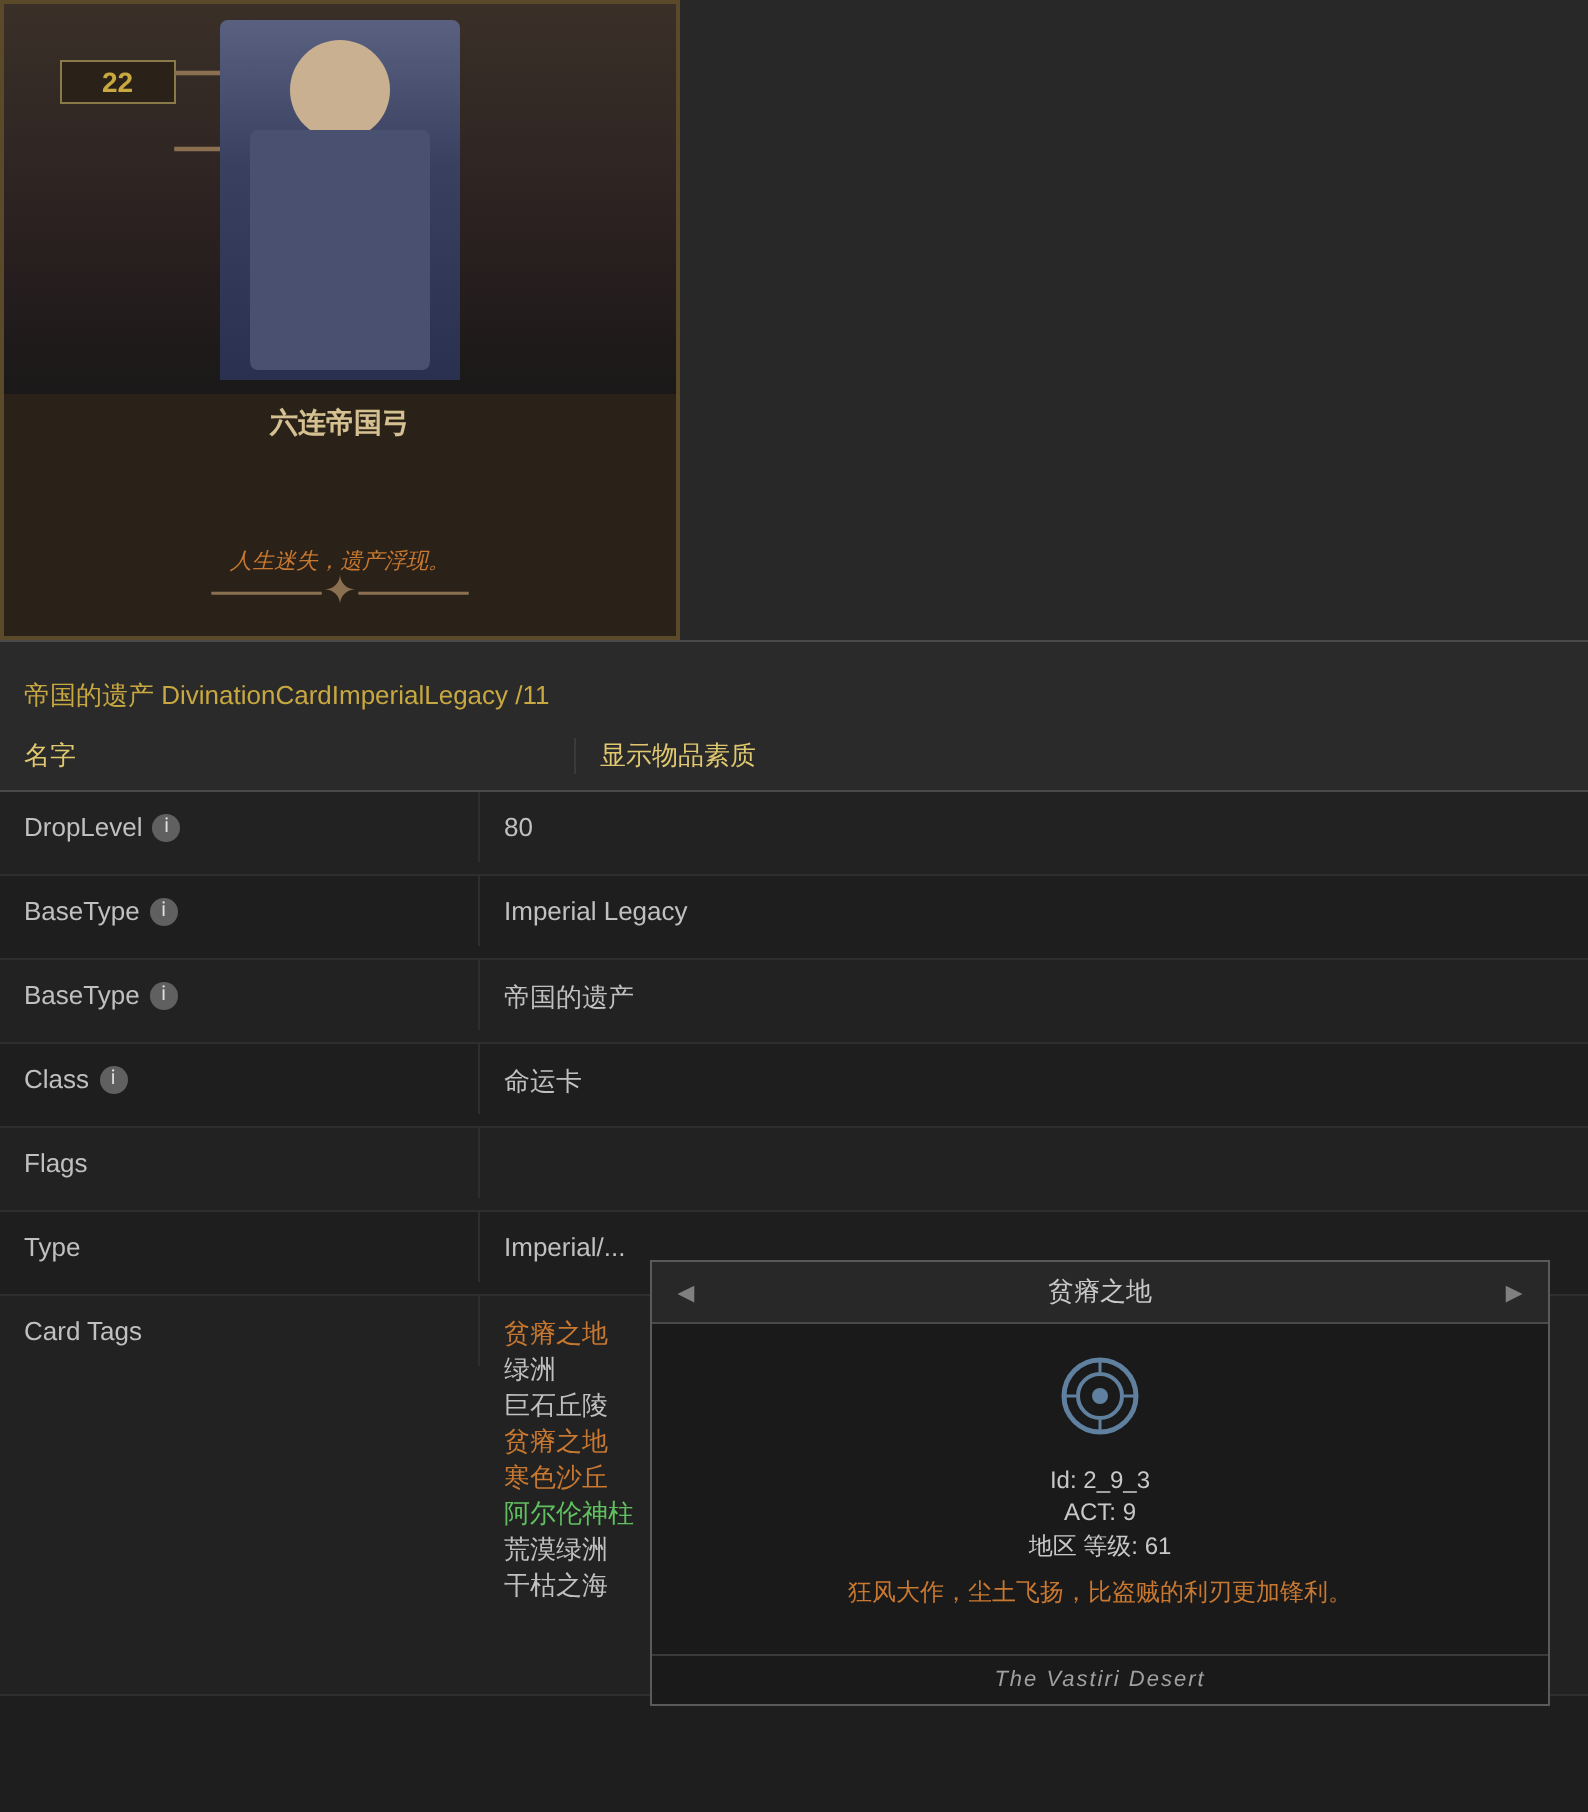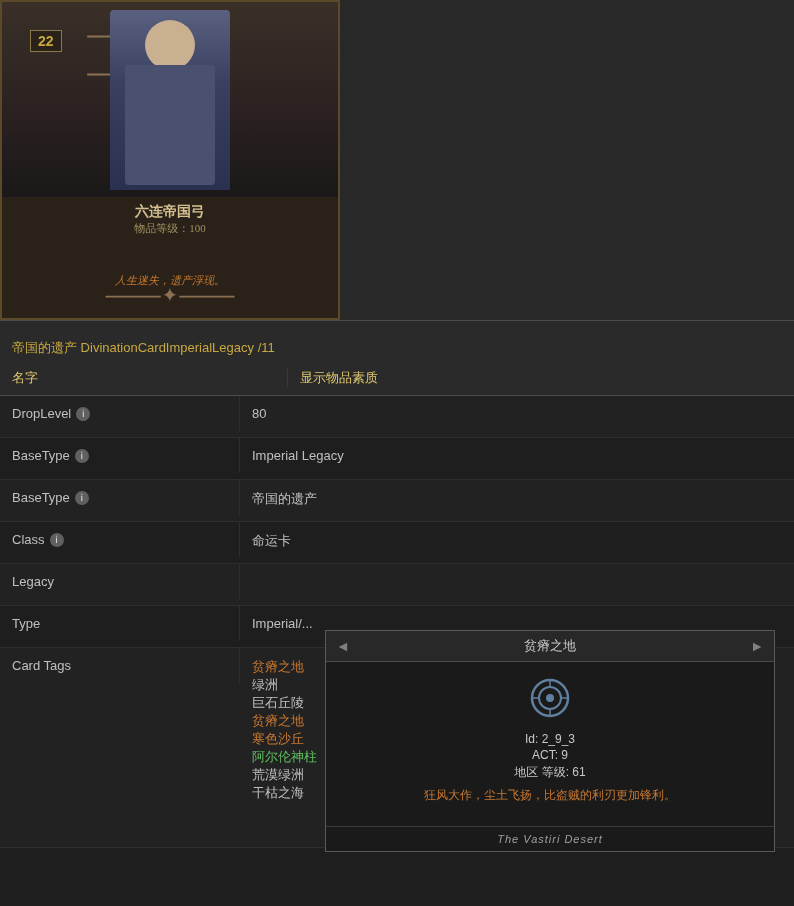--- a/index.html
+++ b/index.html
@@ -24,21 +24,21 @@
     }
     .card-number {
       position: absolute;
       top: 28px;
       left: 28px;
       background: #2a2218;
       border: 1px solid #8a7a4a;
       color: #c8a840;
       font-size: 14px;
       font-weight: bold;
-      padding: 2px 7px;
+      padding: 2px 20px;
     }
     .card-ornament-top {
       position: absolute;
       top: 12px;
       left: 50%;
       transform: translateX(-50%);
       font-size: 28px;
       color: #8a7050;
       letter-spacing: 2px;
     }
@@ -297,23 +297,20 @@
 <body>
 
 <div class="card-area">
   <div class="card-number">22</div>
   <div class="card-ornament-top">⸻✦⸻</div>
   <div class="card-image-placeholder">
     <div class="card-figure"></div>
   </div>
   <div class="card-title-area">
     <div class="card-title">六连帝国弓</div>
-    <div class="card-subtitle">
-      <span>物品等级：</span><span>100</span>
-    </div>
   </div>
   <div class="card-flavour">人生迷失，遗产浮现。</div>
   <div class="card-ornament-bottom">⸻✦⸻</div>
 </div>
 
 <div class="top-right"></div>
 
 <div class="title-bar">
   <span class="title-bar-text">帝国的遗产  DivinationCardImperialLegacy /11</span>
 </div>
@@ -351,21 +348,21 @@
   <div class="table-row">
     <div class="td-name">
       <span>Class</span>
       <span class="info-icon">ℹ</span>
     </div>
     <div class="td-value">命运卡</div>
   </div>
 
   <div class="table-row">
     <div class="td-name">
-      <span>Legacy</span>
+      <span>Flags</span>
     </div>
   </div>
 
   <div class="table-row">
     <div class="td-name">
       <span>Type</span>
     </div>
     <div class="td-value">Imperial/...</div>
   </div>
 

